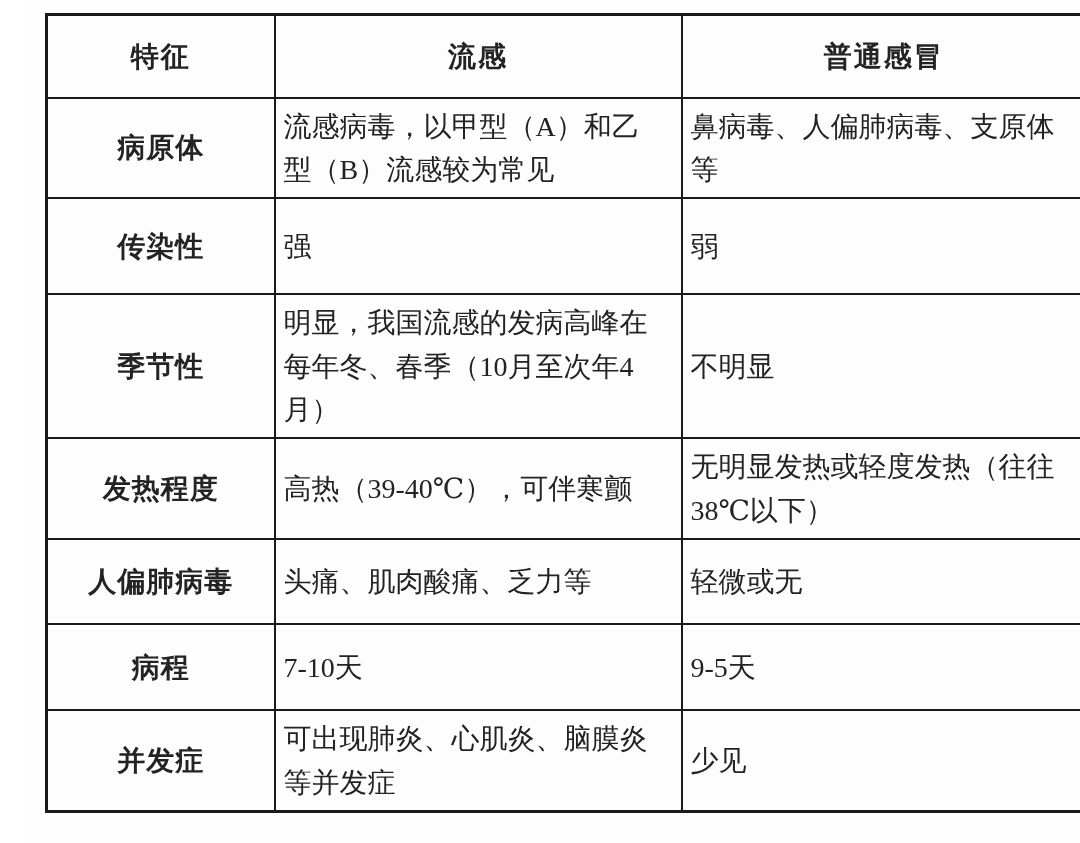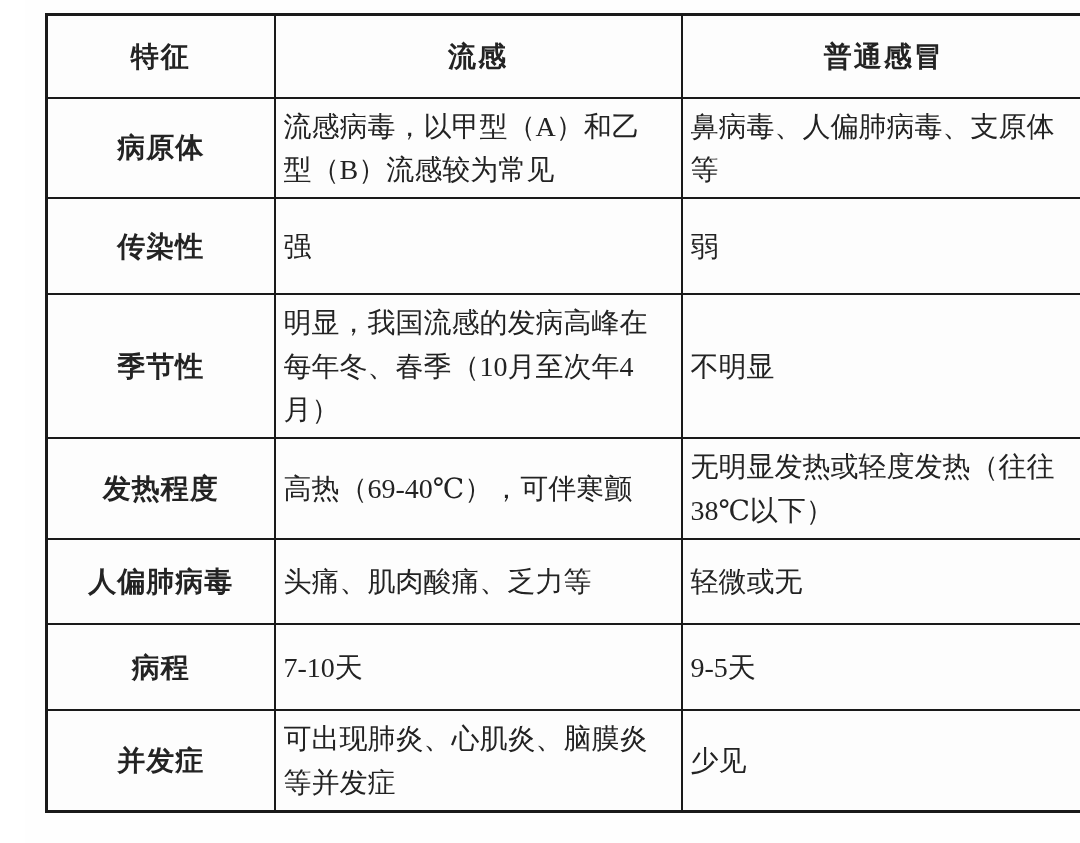--- a/index.html
+++ b/index.html
@@ -102,21 +102,21 @@
           <td>强</td>
           <td>弱</td>
         </tr>
         <tr>
           <th class="feature">季节性</th>
           <td>明显，我国流感的发病高峰在每年冬、春季（10月至次年4月）</td>
           <td>不明显</td>
         </tr>
         <tr>
           <th class="feature">发热程度</th>
-          <td>高热（69-40℃），可伴寒颤</td>
+          <td>高热（39-40℃），可伴寒颤</td>
           <td>无明显发热或轻度发热（往往38℃以下）</td>
         </tr>
         <tr>
           <th class="feature">人偏肺病毒</th>
           <td>头痛、肌肉酸痛、乏力等</td>
           <td>轻微或无</td>
         </tr>
         <tr>
           <th class="feature">病程</th>
           <td>7-10天</td>

